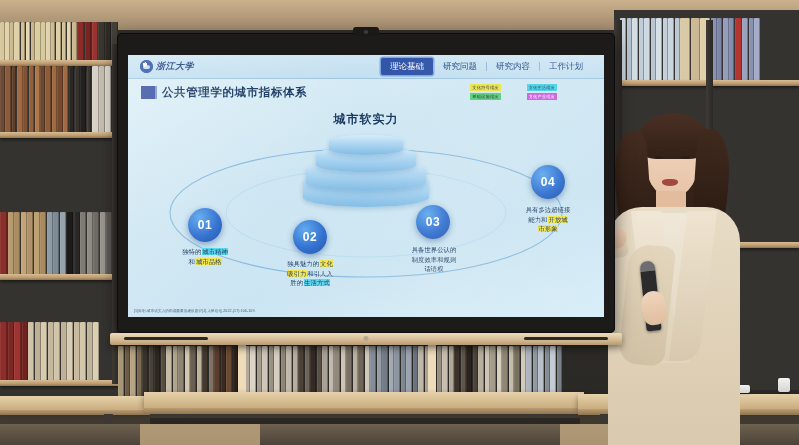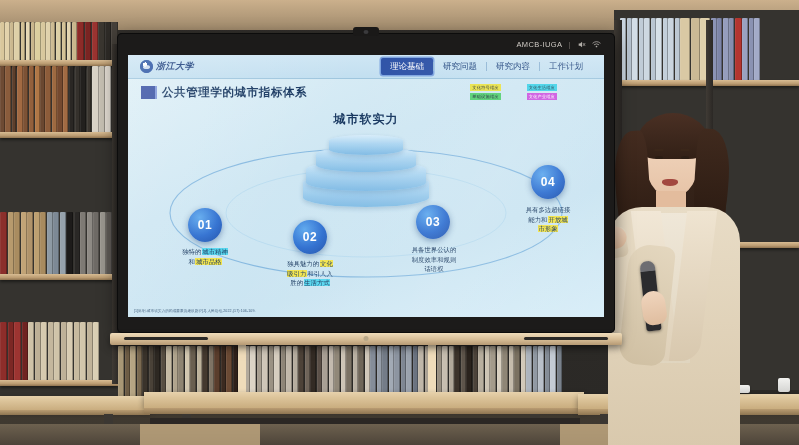--- a/index.html
+++ b/index.html
@@ -494,36 +494,20 @@
 <div id="pointer-arm">
   <div class="pcuff"></div>
   <div class="parm"></div>
   <div class="pfist"></div>
   <div class="clicker"></div>
 </div>
 
 <div id="display">
   <div id="bezel-cam"></div>
 
-  <div id="statusbar">
-    <span>AMCB-IUGA</span>
-    <span class="sb-sep">|</span>
-    <span class="sb-ico">
-      <svg viewBox="0 0 16 16" width="9" height="9">
-          <path d="M3 6h2.5L9 3v10L5.5 10H3z" fill="#cfcac4"></path>
-          <path d="M10.5 5.5l4 5M14.5 5.5l-4 5" stroke="#cfcac4" stroke-width="1.3" fill="none"></path>
-        </svg>
-    </span>
-    <span class="sb-ico">
-      <svg viewBox="0 0 16 16" width="9" height="9">
-          <path d="M1.5 5.5a10 10 0 0113 0M4 8.2a6.4 6.4 0 018 0" stroke="#cfcac4" stroke-width="1.4" fill="none" stroke-linecap="round"></path>
-          <circle cx="8" cy="11.6" r="1.5" fill="#cfcac4"></circle>
-        </svg>
-    </span>
-  </div>
 
   <div id="screen">
 
     <div class="slide-nav">
       <div class="logo">
         <span class="logo-mark"></span>
         <span class="logo-text">浙江大学</span>
       </div>
       <div class="nav-tabs">
         <span class="tab active">理论基础</span>

